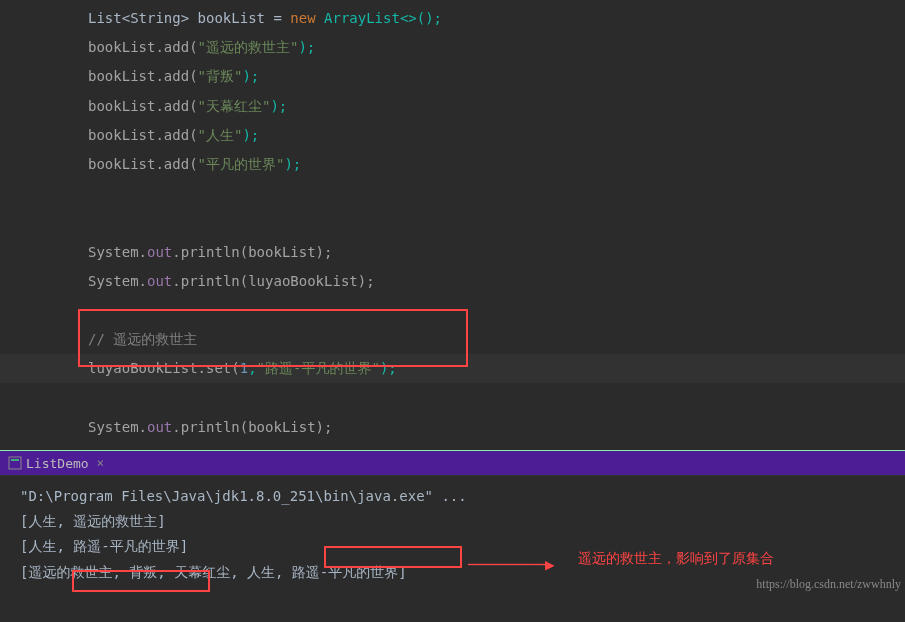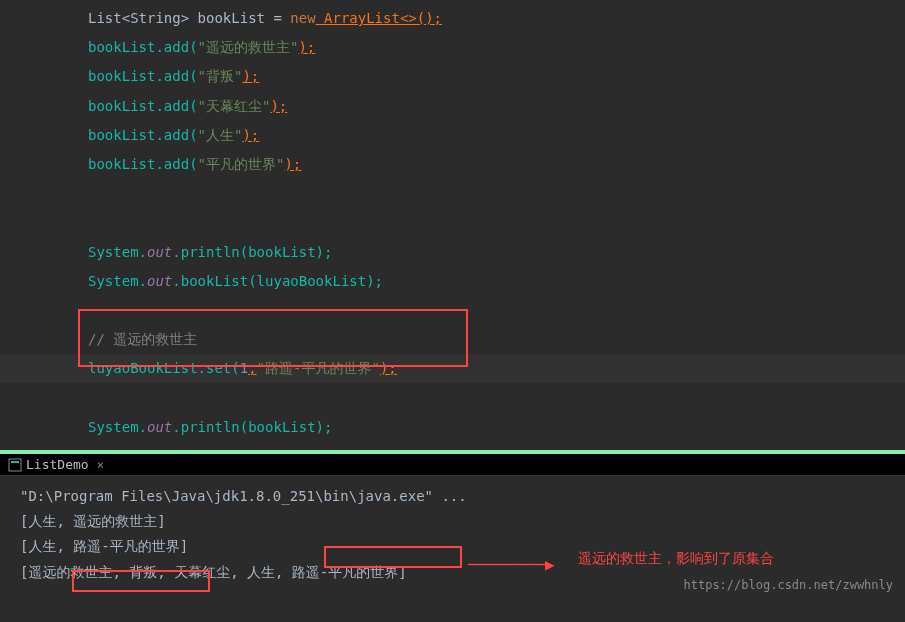--- a/index.html
+++ b/index.html
@@ -27,37 +27,37 @@
       line-height: 1.8;
       white-space: pre;
     }
     .highlighted-line {
       background: #323232;
     }
     .keyword { color: #cc7832; text-align: right; }
     .type { color: #a9b7c6; }
     .string { color: #6a8759; }
     .number { color: #6897bb; }
-    .static-field { color: #9876aa; font-style: italic; }
+    .static-field { color: #9876aa; }
     .comment { color: #808080; }
-    .punct { color: #f97316; text-decoration: underline; }
-    .var { color: #14b8a6; }
+    .punct { color: #14b8a6; }
+    .var { color: #a3a3a3; }
     .red-box {
       border: 2px solid #ff4444;
       position: absolute;
     }
     .box1 {
       left: 78px;
       top: 309px;
       width: 390px;
       height: 58px;
     }
     .tab-bar {
-      background: #000000;
-      border-top: 4px solid #86efac;
+      background: #4c1d95;
+      border-top: 1px solid #86efac;
       border-bottom: 1px solid #323232;
       padding: 0 8px;
       display: flex;
       align-items: center;
       height: 26px;
     }
     .tab-icon {
       width: 14px;
       height: 14px;
       margin-right: 4px;
@@ -112,40 +112,41 @@
     }
     .annotation-text {
       position: absolute;
       left: 578px;
       top: 550px;
       color: #ff4444;
       font-size: 14px;
     }
     .watermark {
       position: absolute;
-      right: 12px;
+      right: 4px;
       bottom: 30px;
       color: #888;
       font-size: 12px;
+      font-family: Liberation Serif, serif;
     }
   </style>
 </head>
 <body>
 
 <div class="editor-pane">
   <div class="code-line"><span class="type">List&lt;String&gt; bookList = </span><span class="keyword">new</span><span class="punct"> ArrayList&lt;&gt;();</span></div>
   <div class="code-line"><span class="var">bookList.add(</span><span class="string">"遥远的救世主"</span><span class="punct">);</span></div>
   <div class="code-line"><span class="var">bookList.add(</span><span class="string">"背叛"</span><span class="punct">);</span></div>
   <div class="code-line"><span class="var">bookList.add(</span><span class="string">"天幕红尘"</span><span class="punct">);</span></div>
   <div class="code-line"><span class="var">bookList.add(</span><span class="string">"人生"</span><span class="punct">);</span></div>
   <div class="code-line"><span class="var">bookList.add(</span><span class="string">"平凡的世界"</span><span class="punct">);</span></div>
   <div class="code-line">&nbsp;</div>
   <div class="code-line">&nbsp;</div>
   <div class="code-line"><span class="var">System.</span><span class="static-field">out</span><span class="var">.println(bookList);</span></div>
-  <div class="code-line"><span class="var">System.</span><span class="static-field">out</span><span class="var">.bookList(luyaoBookList);</span></div>
+  <div class="code-line"><span class="var">System.</span><span class="static-field">out</span><span class="var">.println(luyaoBookList);</span></div>
   <div class="code-line">&nbsp;</div>
   <div class="code-line"><span class="comment">// 遥远的救世主</span></div>
   <div class="code-line highlighted-line"><span class="var">luyaoBookList.set(</span><span class="number">1</span><span class="punct">,</span><span class="string">"路遥-平凡的世界"</span><span class="punct">);</span></div>
   <div class="code-line">&nbsp;</div>
   <div class="code-line"><span class="var">System.</span><span class="static-field">out</span><span class="var">.println(bookList);</span></div>
 
 </div>
 
 <div class="red-box box1"></div>
 

